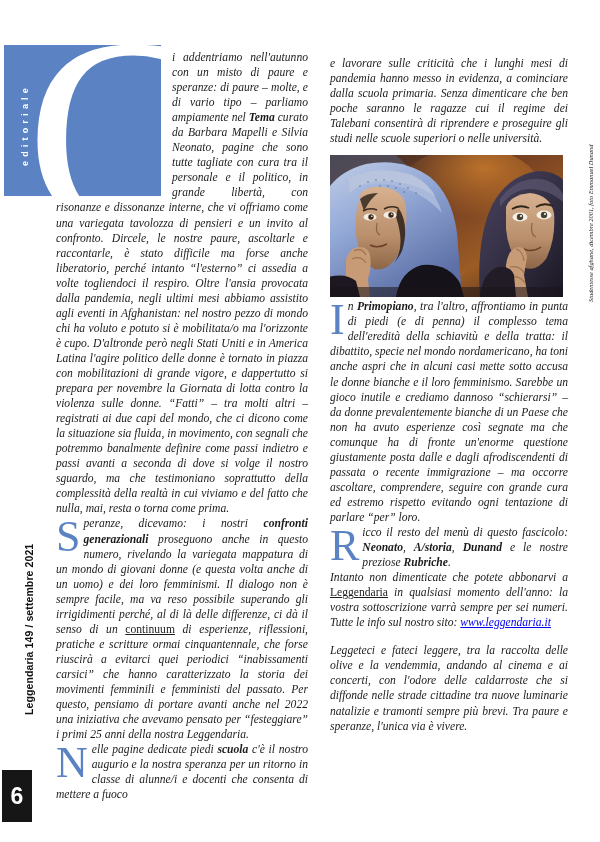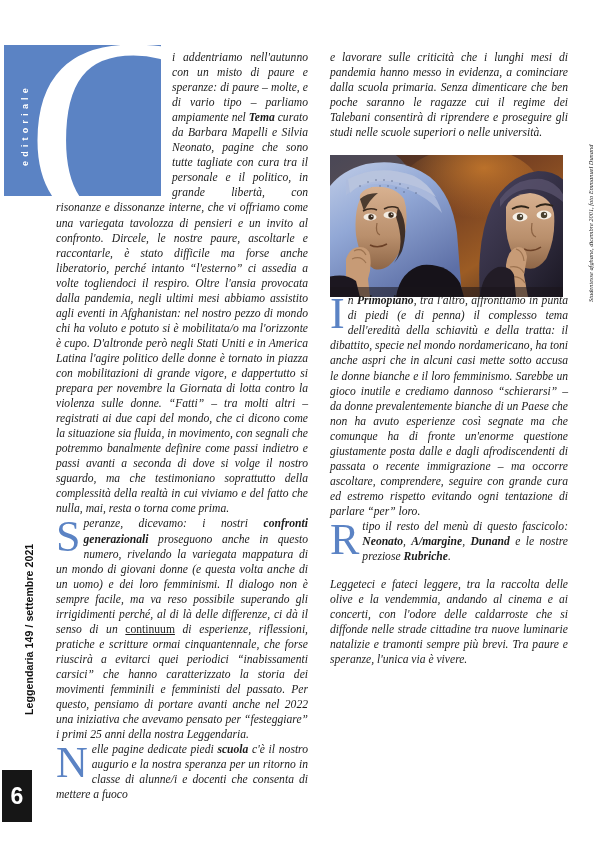--- a/index.html
+++ b/index.html
@@ -122,21 +122,21 @@
     text-align: left;
     color: #1b1b1b;
   }
   #col-left {
     left: 56px;
     top: 50px;
     width: 252px;
   }
   #col-right {
     left: 330px;
-    top: 50px;
+    top: 56px;
     width: 238px;
   }
 
   p.para {
     margin: 0;
     text-align: justify;
   }
   .shape-c {
     float: left;
     width: 116px;
@@ -348,24 +348,27 @@
       <span>e lavorare sulle criticità che i lunghi mesi di pandemia hanno messo in evidenza, a cominciare dalla scuola primaria. Senza dimenticare che ben poche saranno le ragazze cui il regime dei Talebani consentirà di riprendere e proseguire gli studi nelle scuole superiori o nelle università.</span>
     </p>
 
     <div style="height:153px"></div>
 
     <p class="para">
       <span class="initial">I</span><span>n </span><b>Primopiano</b><span>, tra l'altro, affrontiamo in punta di piedi (e di penna) il complesso tema dell'eredità della schiavitù e della tratta: il dibattito, specie nel mondo nordamericano, ha toni anche aspri che in alcuni casi mette sotto accusa le donne bianche e il loro femminismo. Sarebbe un gioco inutile e crediamo dannoso “schierarsi” – da donne prevalentemente bianche di un Paese che non ha avuto esperienze così segnate ma che comunque ha di fronte un'enorme questione giustamente posta dalle e dagli afrodiscendenti di passata o recente immigrazione – ma occorre ascoltare, comprendere, seguire con grande cura ed estremo rispetto evitando ogni tentazione di parlare “per” loro.</span>
     </p>
 
     <p class="para">
-      <span class="initial">R</span><span>tipo il resto del menù di questo fascicolo: </span><b>Neonato</b><span>, </span><b>A/margine</b><span>, </span><b>Dunand</b><span> e le nostre preziose </span><b>Rubriche</b><span>.</span>
-    </p>
-
-
+      <span class="initial">R</span><span>icco il resto del menù di questo fascicolo: </span><b>Neonato</b><span>, </span><b>A/storia</b><span>, </span><b>Dunand</b><span> e le nostre preziose </span><b>Rubriche</b><span>.</span>
+    </p>
+
+
+    <p class="para">
+      <span>Intanto non dimenticate che potete abbonarvi a </span><span class="roman">Leggendaria</span><span> in qualsiasi momento dell'anno: la vostra sottoscrizione varrà sempre per sei numeri. Tutte le info sul nostro sito: </span><a class="link" href="#">www.leggendaria.it</a>
+    </p>
 
     <div style="height:13px"></div>
 
     <p class="para">
       <span>Leggeteci e fateci leggere, tra la raccolta delle olive e la vendemmia, andando al cinema e ai concerti, con l'odore delle caldarroste che si diffonde nelle strade cittadine tra nuove luminarie natalizie e tramonti sempre più brevi. Tra paure e speranze, l'unica via è vivere.</span>
     </p>
 
   </div>
 
 </div>

